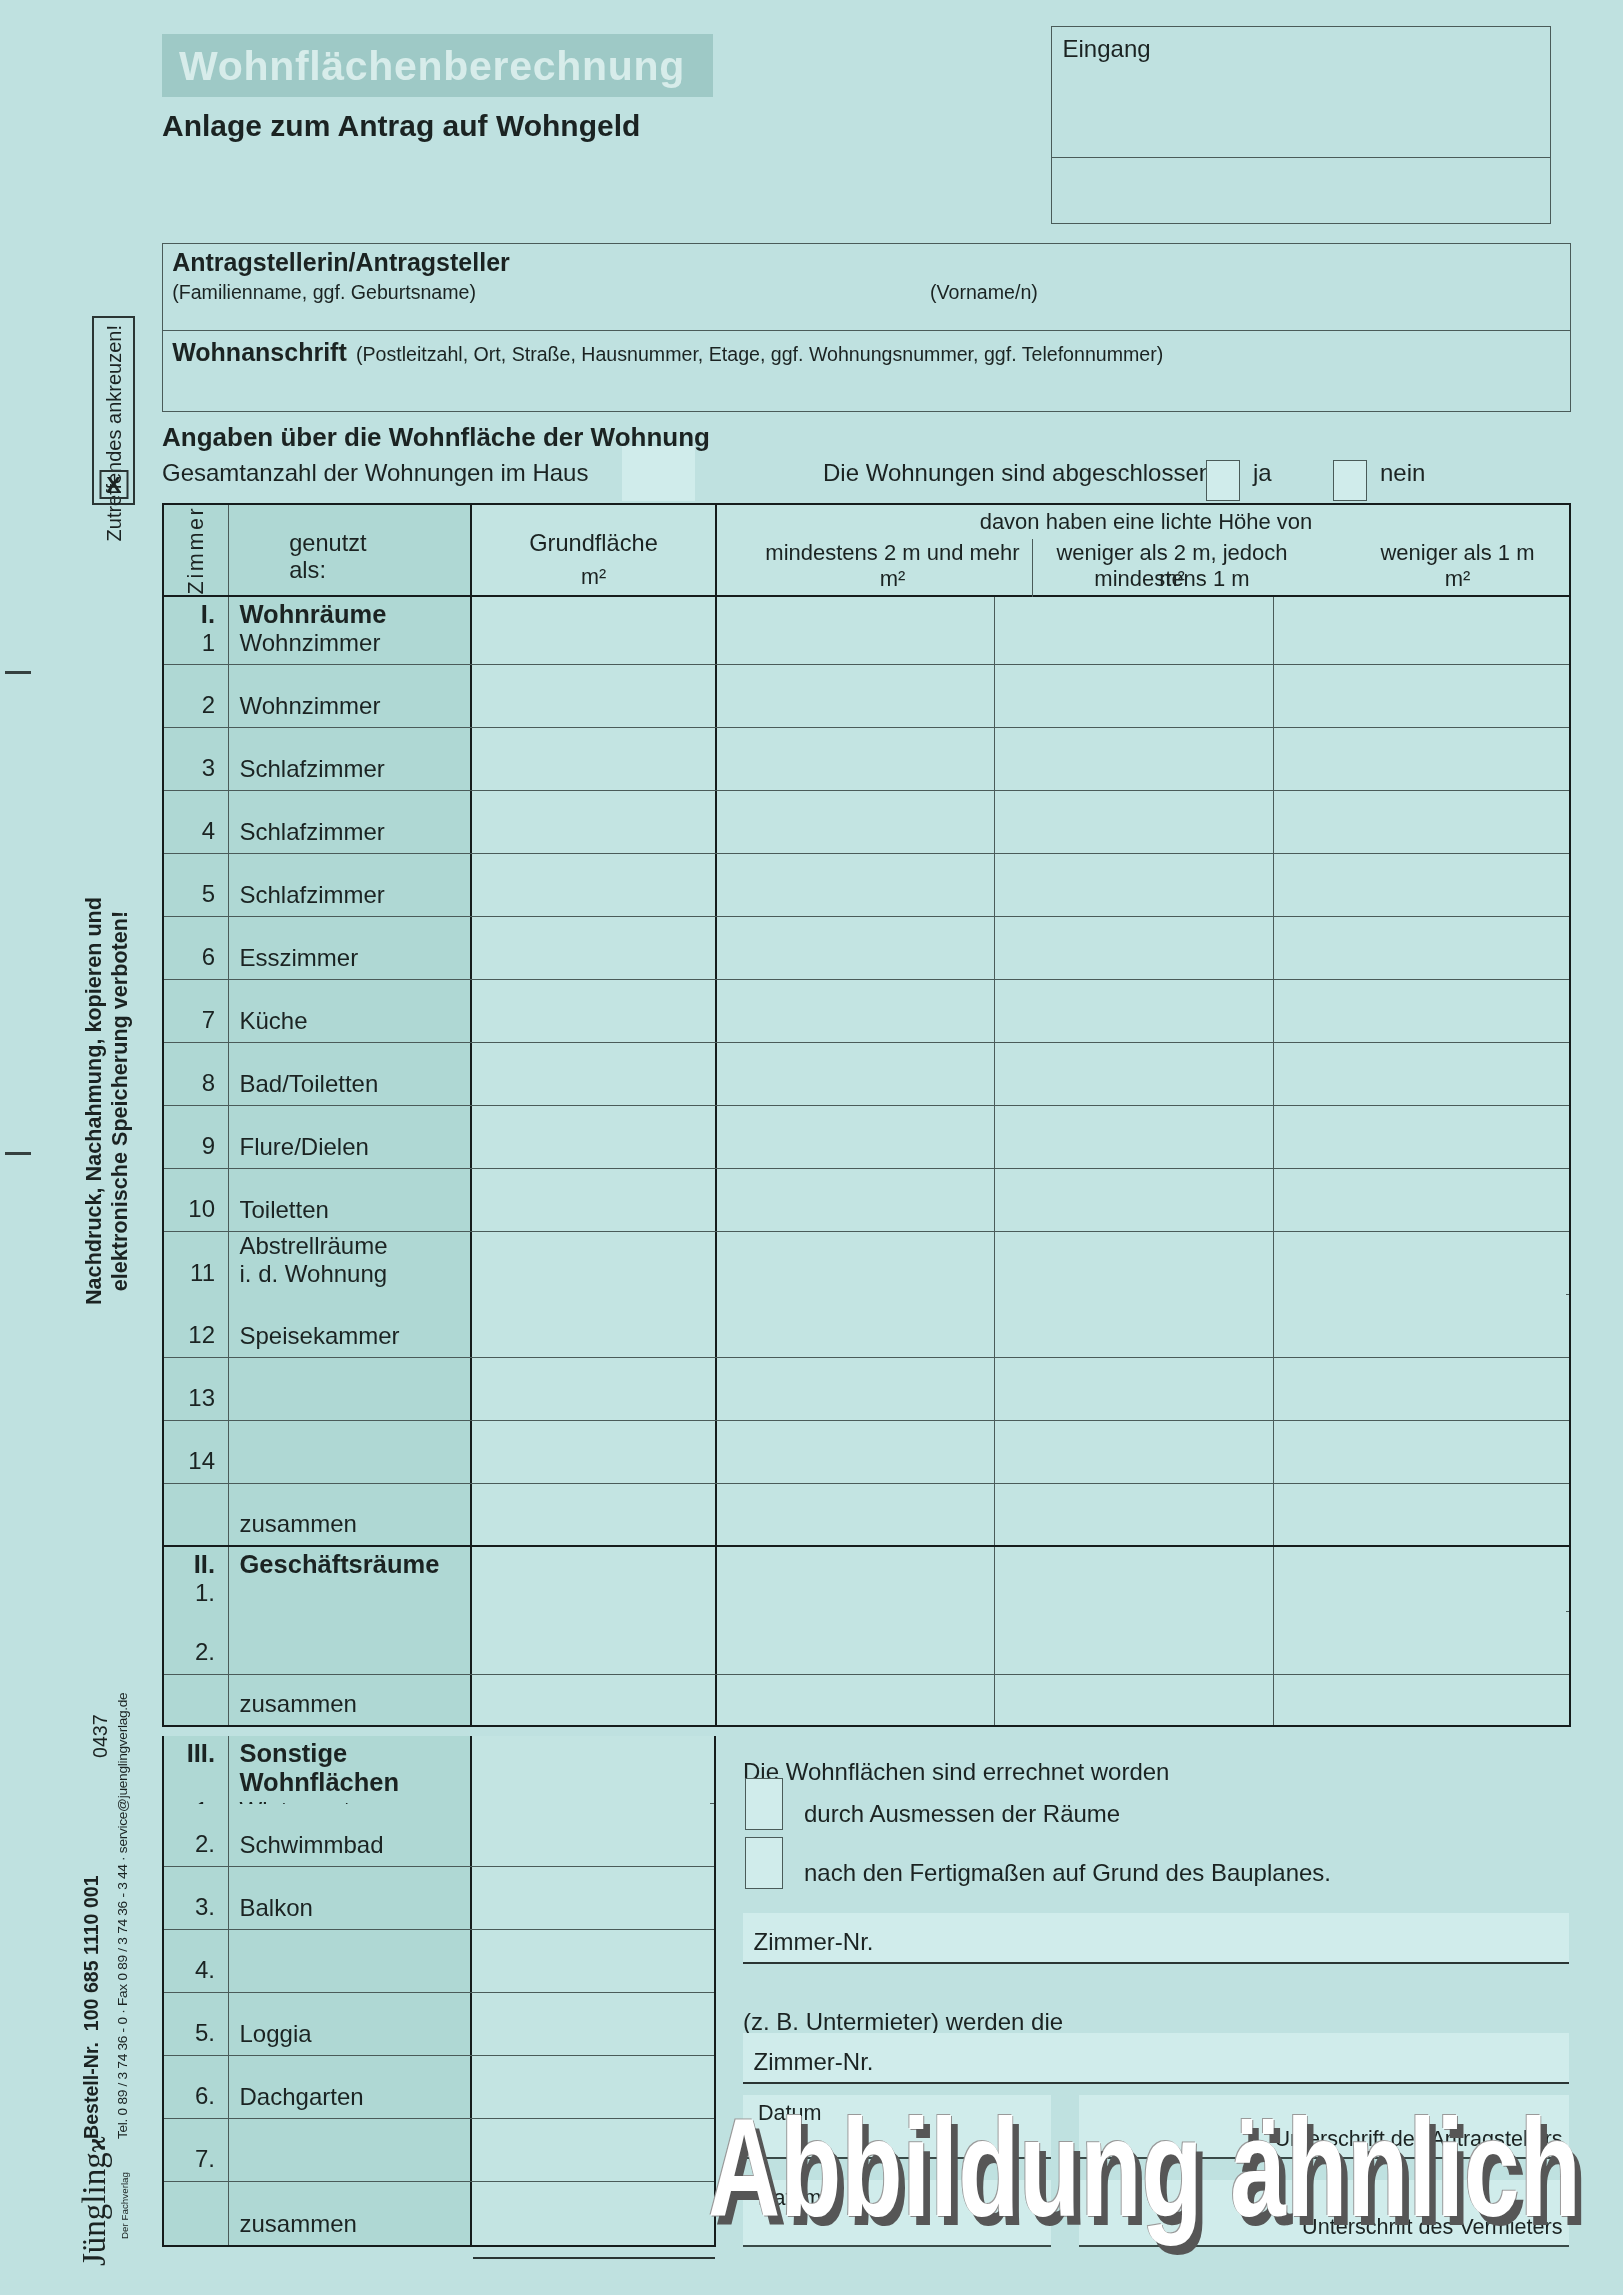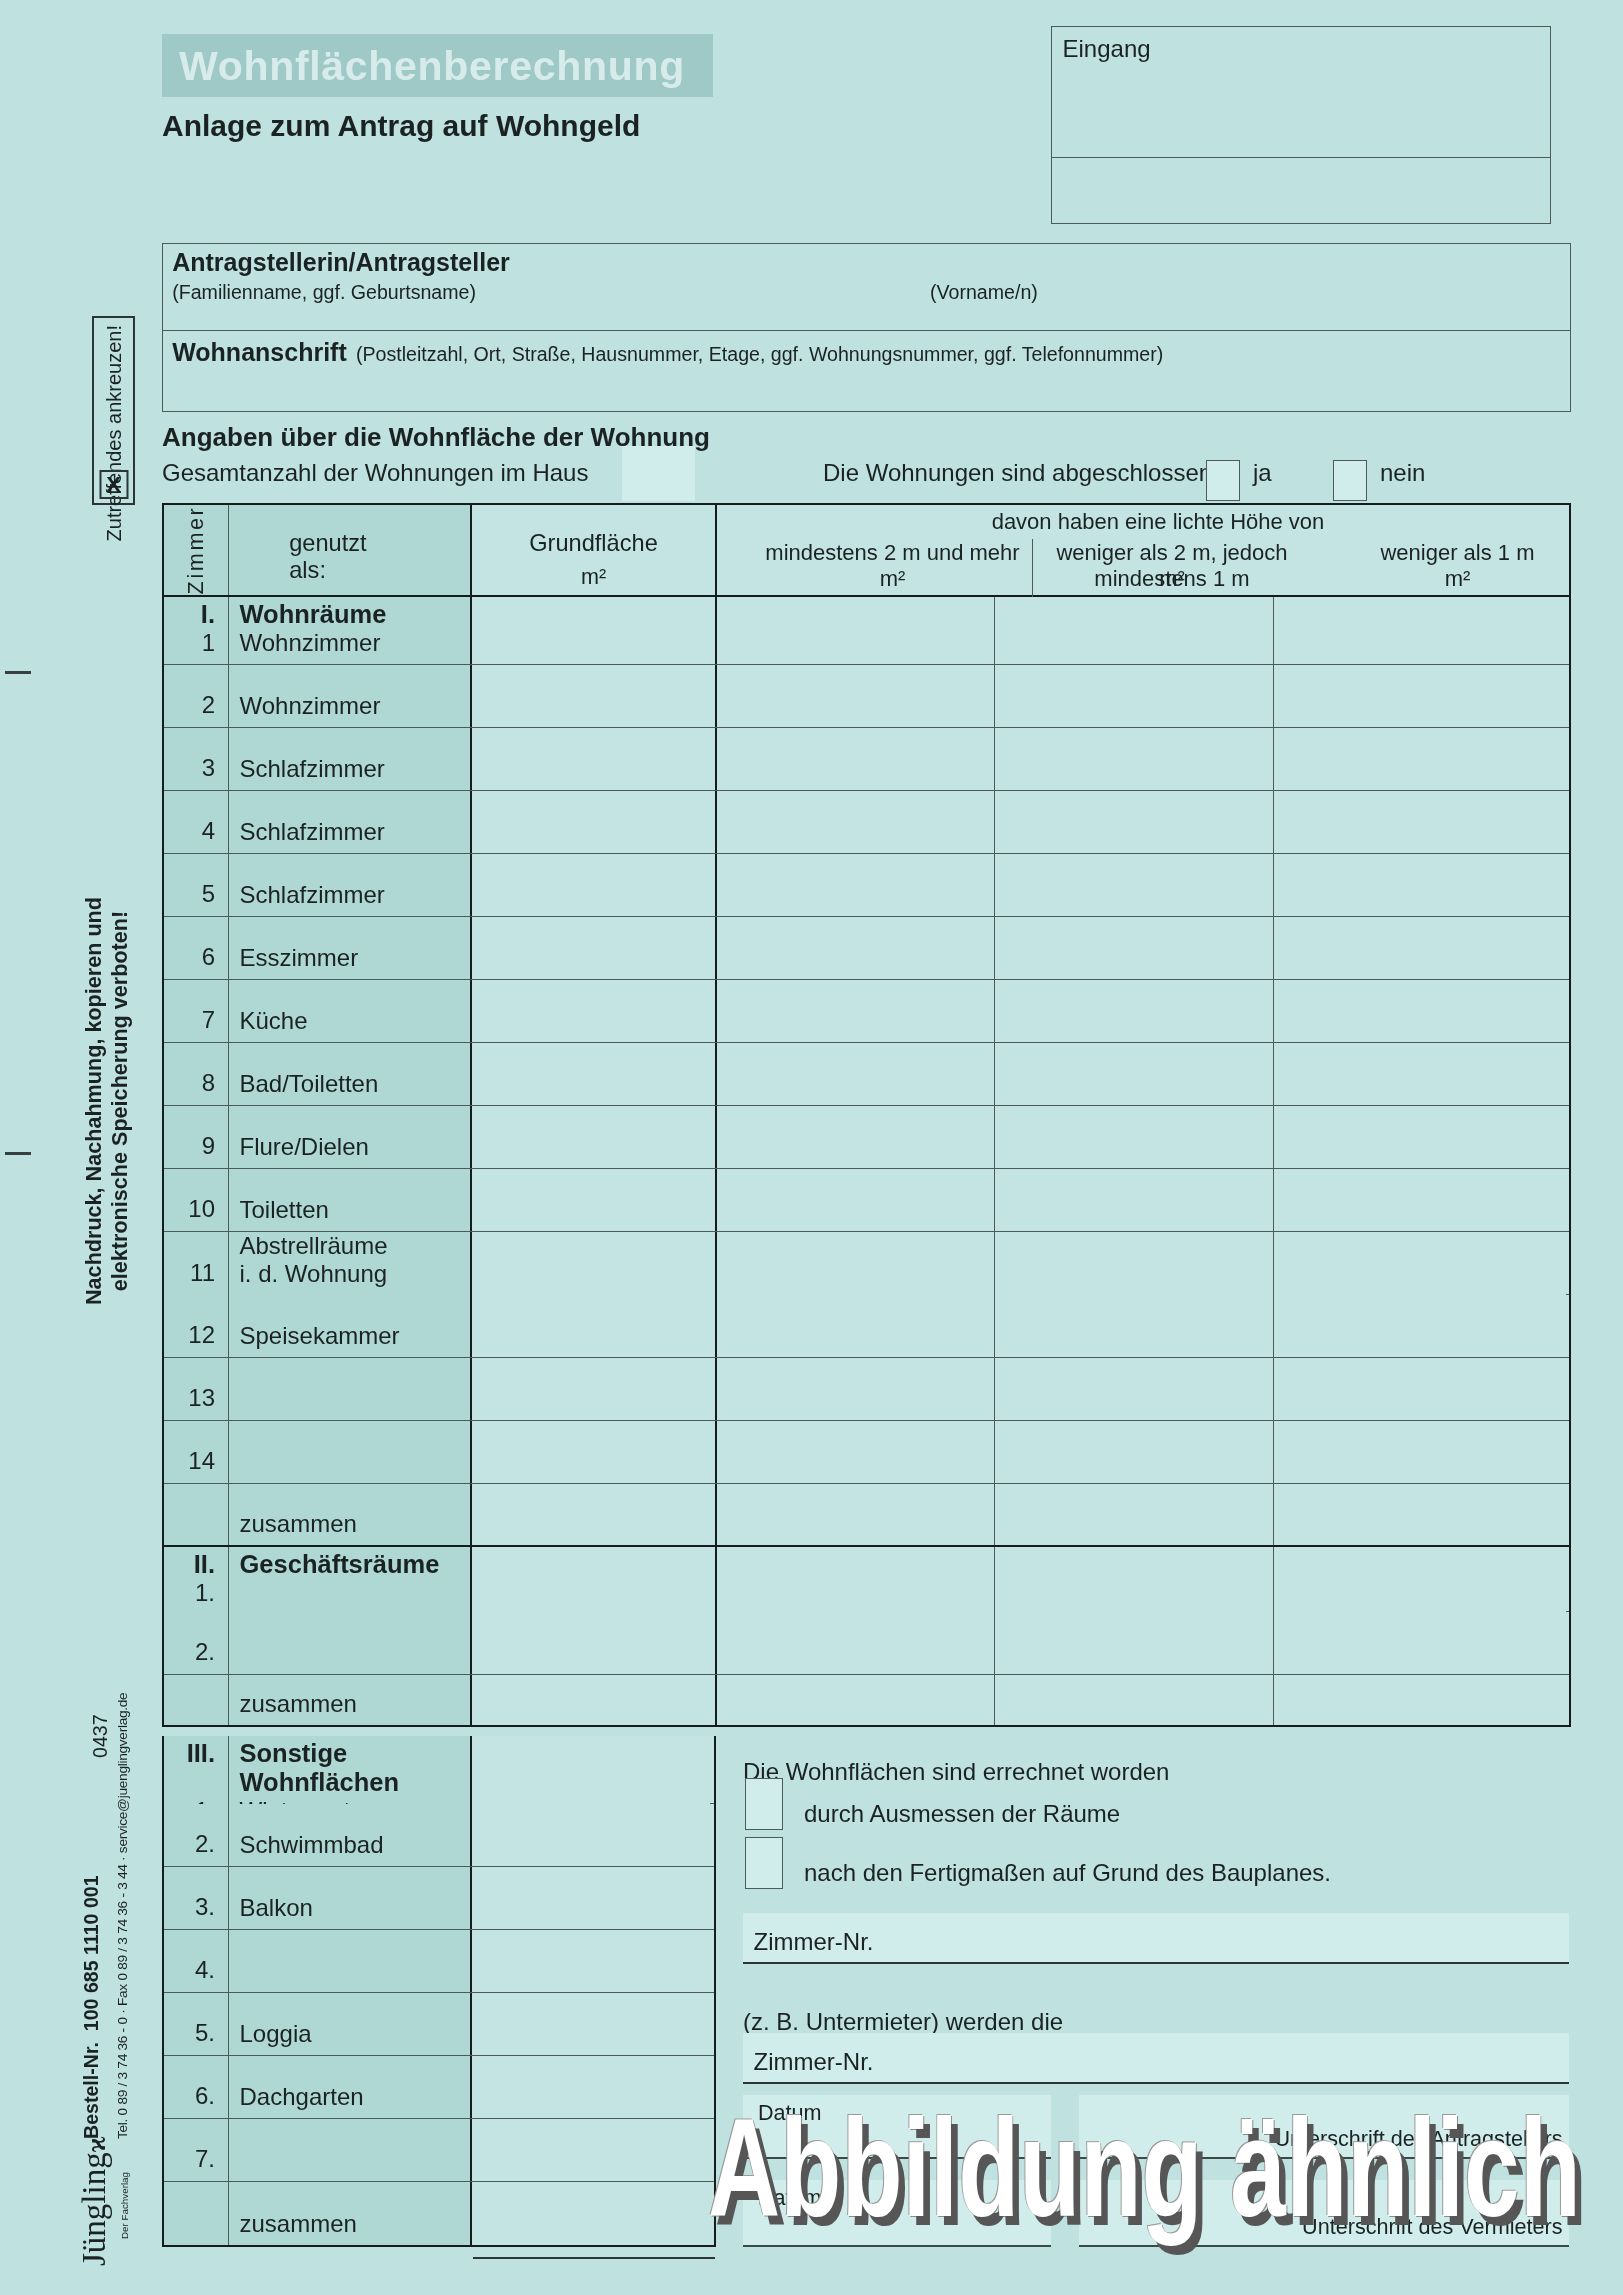--- a/index.html
+++ b/index.html
@@ -41,21 +41,21 @@
   .thead>div{position:relative;box-sizing:border-box;}
   .thead>div:nth-child(2){border-left:1.3px solid #4a5b59;background:#afd8d4;}
   .thead>div:nth-child(1){background:#afd8d4;}
   .thead>div:nth-child(3),.thead>div:nth-child(4){border-left:2px solid #151c1c;}
   .zimmer-rot{position:absolute;left:50%;top:50%;transform:translate(-50%,-50%) ;
        writing-mode:vertical-rl;text-orientation:mixed;font-size:21.6px;letter-spacing:2.6px;}
   .zimmer-rot span{display:inline-block;transform:rotate(180deg);}
   .usedas{position:absolute;left:50%;top:58%;transform:translate(-50%,-50%);font-size:23.6px;}
   .gflabel{position:absolute;left:0;top:25px;width:100%;text-align:center;font-size:23.6px;}
   .m2{position:absolute;left:0;bottom:5.2px;width:100%;text-align:center;font-size:21.6px;}
-  .gtitle{position:absolute;left:16px;top:3.9px;width:100%;text-align:center;font-size:22px;}
+  .gtitle{position:absolute;left:4px;top:3.9px;width:100%;text-align:center;font-size:22px;}
   .gcols{position:absolute;left:0;top:34px;width:100%;height:58px;display:grid;
          grid-template-columns:279px 279px 293px;padding-left:36px;}
   .gc{position:relative;box-sizing:border-box;padding-top:1.3px;}
   .gc:nth-child(2){border-left:1.3px solid #4a5b59;}
   .gc div{text-align:center;font-size:22px;line-height:26px;}
   
   .r{display:grid;grid-template-columns:64px 242px 245px 279px 279px 293px;
      border-bottom:1.3px solid #4a5b59;box-sizing:border-box;}
   .r>div{box-sizing:border-box;border-left:1.3px solid #4a5b59;}
   .r>div:nth-child(1){border-left:none;}

